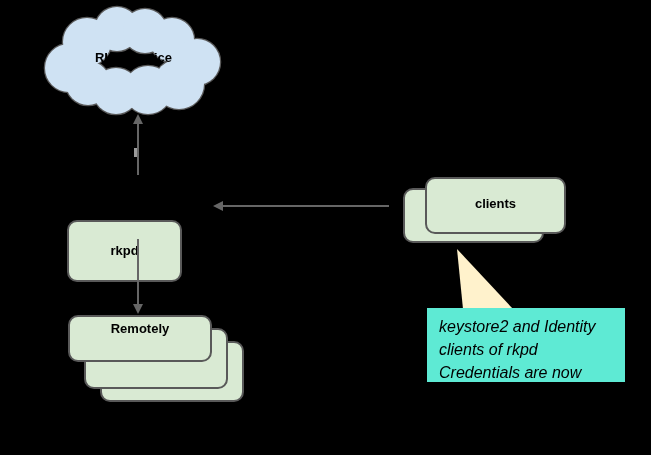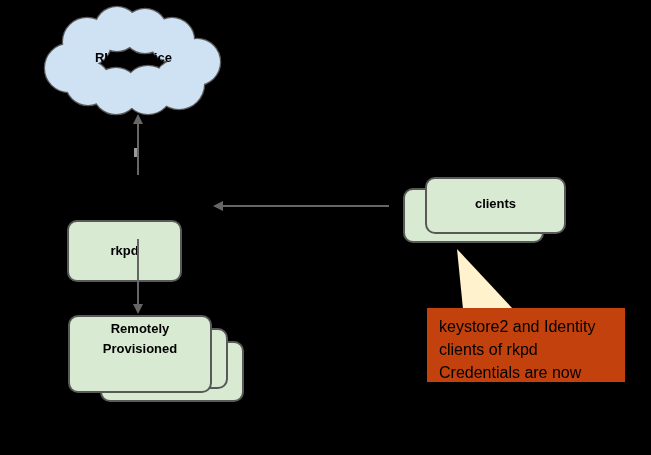--- a/index.html
+++ b/index.html
@@ -43,25 +43,26 @@
     position:absolute;width:0;height:0;
     border-top:5px solid transparent;
     border-bottom:5px solid transparent;
     border-right:10px solid #666;
   }
   .note-rect{
     position:absolute;
     left:427px;top:308px;
     width:198px;height:74px;
     box-sizing:border-box;
-    background:#c2410c;
+    background:#5eead4;
     padding:7px 8px 0 12px;
     font-size:16px;
     line-height:23px;
     color:#000;
+    font-style:italic;
   }
   .note-line{display:block;}
   .rpc-line{display:block;line-height:20px;}
 </style>
 </head>
 <body>
 
 <div class="abs" style="left:42px;top:5px;width:183px;height:113px;">
   <svg width="183" height="113" viewBox="0 0 183 113">
     <g stroke="#595959" stroke-width="2.5" fill="#cfe2f3">
@@ -109,24 +110,23 @@
     <div class="box-label" style="top:17px;">clients</div>
   </div>
 </div>
 
 <div class="vline" style="left:137px;top:239px;height:66px;"></div>
 <div class="arrow-down" style="left:133px;top:304px;"></div>
 
 <div>
   <div class="shape-box" style="left:100px;top:341px;width:144px;height:61px;"></div>
   <div class="shape-box" style="left:84px;top:328px;width:144px;height:61px;"></div>
-  <div class="shape-box" style="left:68px;top:315px;width:144px;height:78px;">
+  <div class="shape-box" style="left:68px;top:315px;width:144px;height:47px;">
     <div class="box-label" style="top:2px;">
       <span class="rpc-line">Remotely</span>
-      <span class="rpc-line">Provisioned</span>
     </div>
   </div>
 </div>
 
 <svg class="abs" style="left:450px;top:245px;" width="70" height="65" viewBox="0 0 70 65">
   <polygon points="7,4 13,64 63,64" fill="#fff2cc"></polygon>
 </svg>
 <div class="note-rect">
   <span class="note-line">keystore2 and Identity</span>
   <span class="note-line">clients of rkpd</span>

